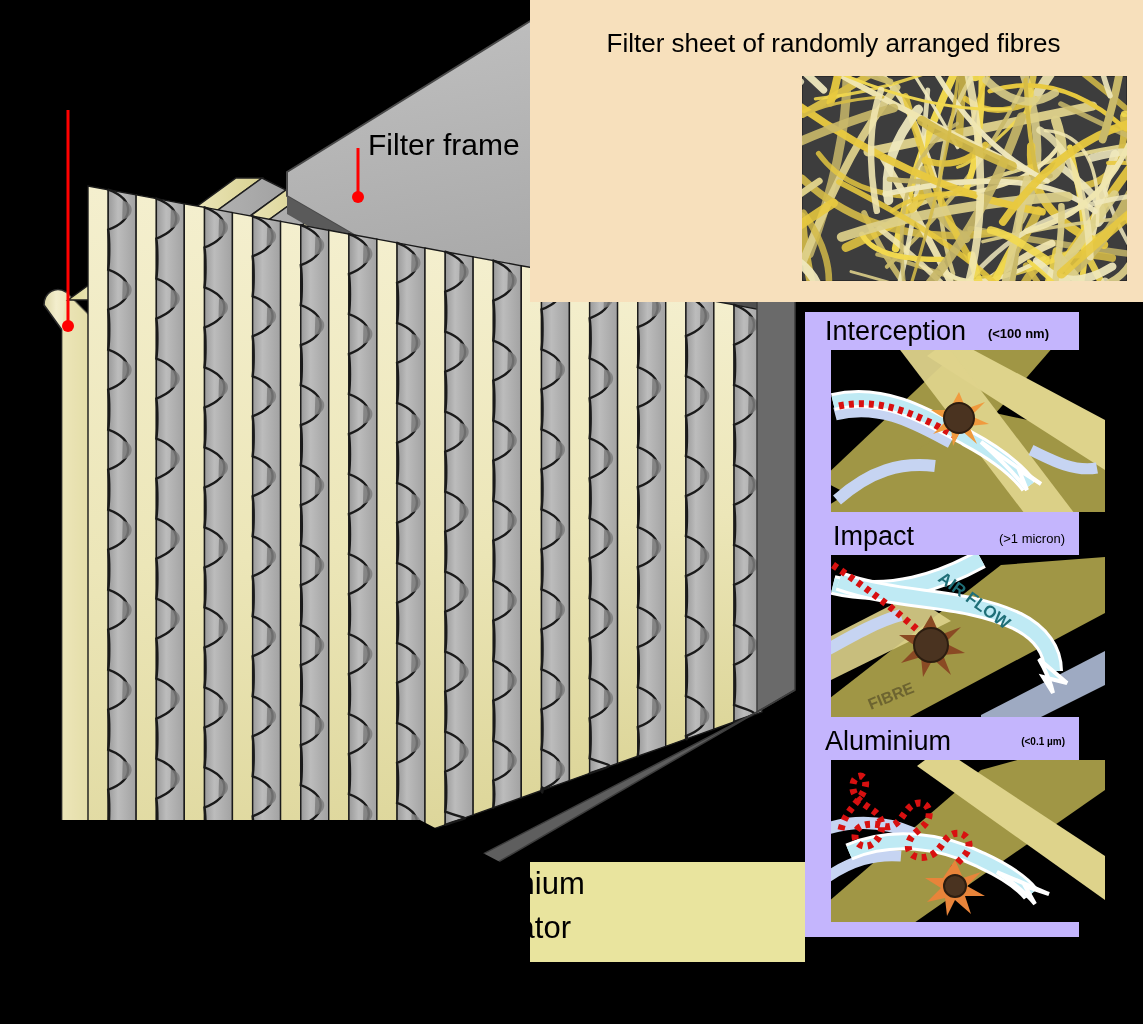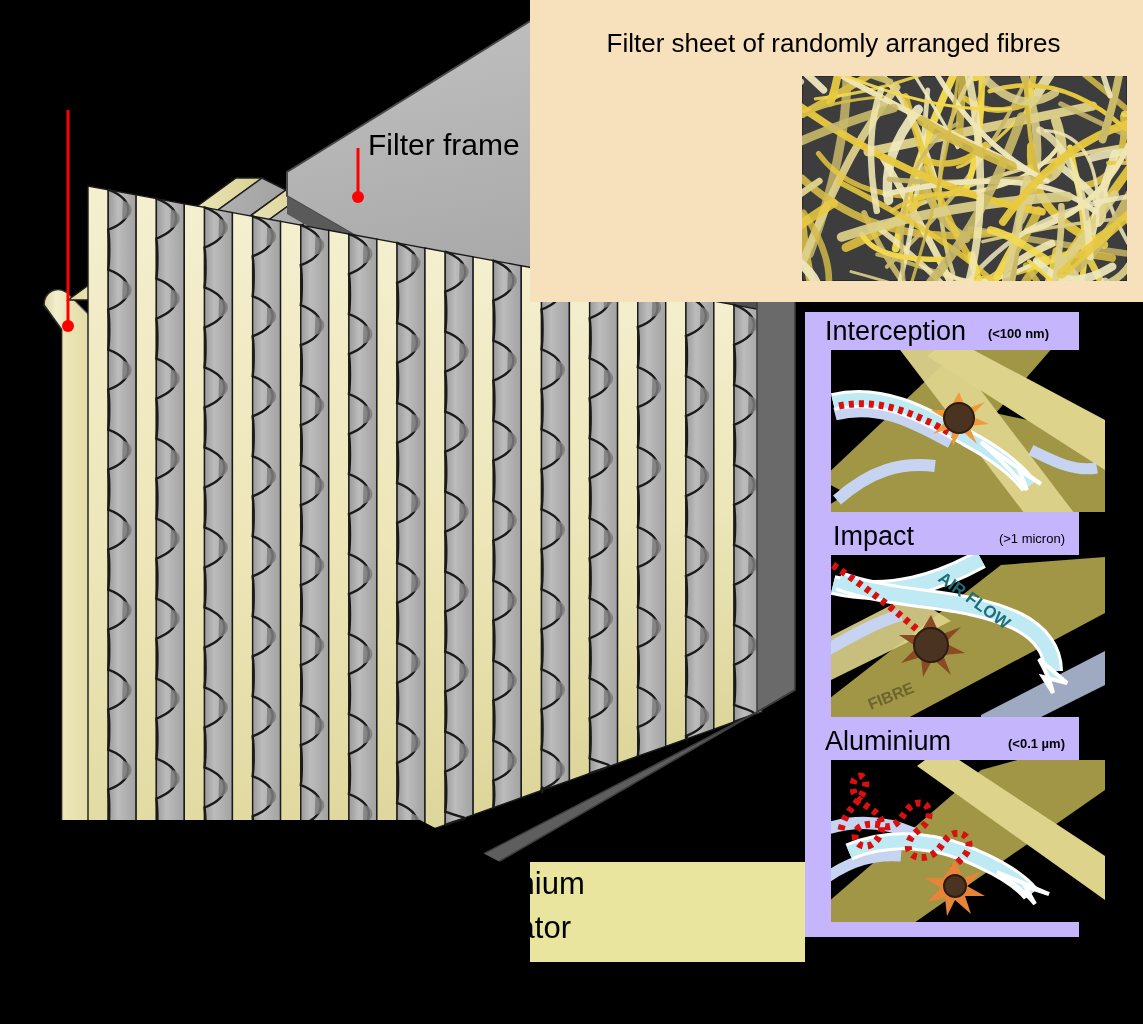--- a/index.html
+++ b/index.html
@@ -446,21 +446,21 @@
           <path d="M0,-30 L9,-10 L30,-18 L14,-2 L34,8 L12,10 L20,30 L2,14 L-8,32 L-10,12 L-30,18 L-14,2 L-32,-10 L-12,-10 Z" fill="#8a4a24"></path>
           <circle r="17" fill="#4a3320" stroke="#2c1d10" stroke-width="2"></circle>
         </g>
         <text x="140" y="50" fill="#1f6f78" font-size="17" font-weight="bold" transform="rotate(36 140 50)" text-anchor="middle" font-family="Liberation Sans, sans-serif">AIR FLOW</text>
         <text x="62" y="146" fill="#6d6430" font-size="16" font-weight="bold" transform="rotate(-22 62 146)" text-anchor="middle" font-family="Liberation Sans, sans-serif">FIBRE</text>
       </svg>
     </div>
 
     <div style="position:relative;height:205px;">
       <div style="position:absolute;left:20px;top:4px;font-size:27px;color:#000;">Aluminium</div>
-      <div style="position:absolute;right:14px;top:14px;font-size:13px;font-weight:bold;color:#000;">(&lt;0.1 µm)</div>
+      <div style="position:absolute;right:14px;top:14px;font-size:10px;font-weight:bold;color:#000;">(&lt;0.1 µm)</div>
       <svg style="position:absolute;left:26px;top:38px;" width="274" height="162" viewBox="0 0 274 162">
         <rect width="274" height="162" fill="#000"></rect>
         <path d="M-10,148 L150,10 L230,-12 L274,-12 L274,30 L70,172 L-10,172 Z" fill="#a09645"></path>
         <path d="M110,-12 L274,96 L274,140 L86,6 Z" fill="#ded38b"></path>
         <path d="M-8,70 C26,58 56,62 84,74" stroke="#c6d4f2" stroke-width="12" fill="none"></path>
         <path d="M-8,120 C20,100 44,94 70,96" stroke="#c6d4f2" stroke-width="11" fill="none"></path>
         <path d="M18,92 C60,74 110,80 150,100 C176,112 192,124 200,134" stroke="#fff" stroke-width="18" fill="none"></path>
         <path d="M18,92 C60,74 110,80 150,100 C176,112 192,124 200,134" stroke="#bfeaf4" stroke-width="12" fill="none"></path>
         <path d="M166,112 C184,124 196,134 204,144 L194,126 L218,134 Z" fill="#bfeaf4" stroke="#fff" stroke-width="4"></path>
         <path d="M10,70 C14,50 28,44 34,28 C38,14 24,12 22,24 C20,38 34,44 44,52

